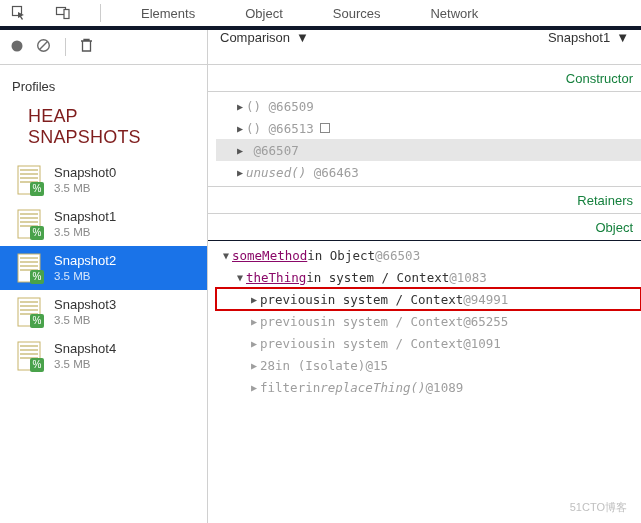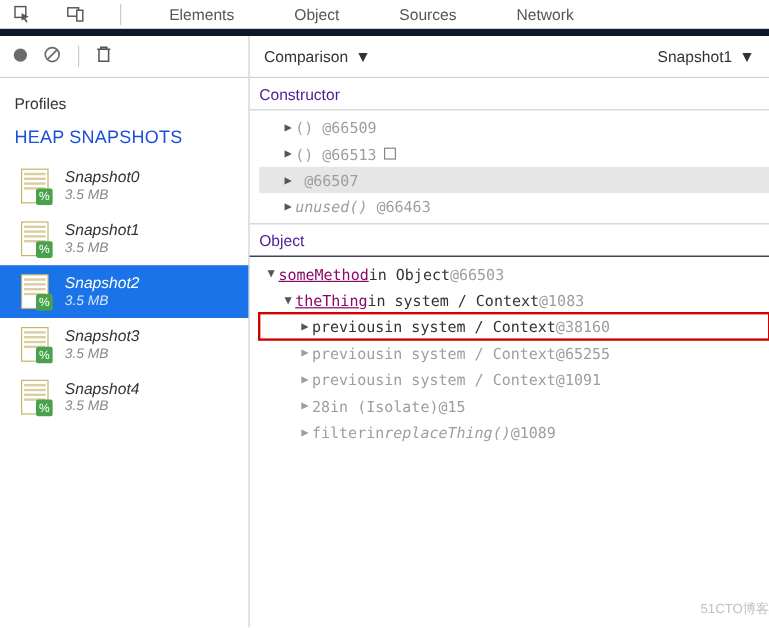--- a/index.html
+++ b/index.html
@@ -1,55 +1,55 @@
 <!DOCTYPE html>
 <html><head>
 <meta charset="utf-8">
 <style>
   * { box-sizing: border-box; margin: 0; padding: 0; }
   body { font-family: "Segoe UI", Arial, sans-serif; font-size: 13px; color: #333; background: #fff; width: 641px; height: 523px; overflow: hidden; }
-  .topbar { height: 30px; border-bottom: 6px solid #0f172a; display: flex; align-items: center; padding: 0 8px; gap: 22px; }
+  .topbar { height: 30px; border-bottom: 4px solid #0f172a; display: flex; align-items: center; padding: 0 8px; gap: 22px; }
   .topbar .iconbtn { width: 22px; height: 22px; display: flex; align-items: center; justify-content: center; color: #555; cursor: pointer; }
   .topbar .divider { width: 1px; height: 18px; background: #ccc; margin: 0 4px; }
   .topbar .tab { padding: 0 14px; height: 30px; display: flex; align-items: center; color: #555; cursor: pointer; }
   .main { display: flex; height: calc(523px - 30px); }
   .sidebar { width: 208px; border-right: 1px solid #d0d0d0; display: flex; flex-direction: column; }
   .sidebar-toolbar { height: 35px; border-bottom: 1px solid #d0d0d0; display: flex; align-items: center; padding: 0 10px; gap: 12px; }
   .sidebar-toolbar .divider { width: 1px; height: 18px; background: #ccc; margin: 0 2px; }
   .profiles-label { padding: 14px 12px 6px; color: #333; }
-  .heap-label { padding: 6px 12px 10px; color: #1d4ed8; font-size: 15px; letter-spacing: 0.2px; }
+  .heap-label { padding: 6px 12px 10px; color: #7f1d1d; font-size: 18px; letter-spacing: 0.2px; margin-left: 16px; }
   .snap-list { display: flex; flex-direction: column; }
   .snap-item { display: flex; align-items: center; gap: 10px; padding: 6px 12px 6px 16px; cursor: pointer; }
   .snap-item.selected { background: #1a73e8; color: #fff; }
   .snap-item .snap-icon { width: 28px; height: 32px; flex: 0 0 28px; }
-  .snap-item .snap-text { display: flex; flex-direction: column; line-height: 1.25; font-style: italic; }
+  .snap-item .snap-text { display: flex; flex-direction: column; line-height: 1.25; }
   .snap-item .snap-name { font-size: 13px; }
   .snap-item .snap-size { font-size: 11.5px; color: #888; }
   .snap-item.selected .snap-size { color: #d6e6fb; }
   .content { flex: 1; display: flex; flex-direction: column; }
-  .content-toolbar { height: 35px; border-bottom: 1px solid #d0d0d0; display: flex; align-items: center; padding: 0 6px; gap: 6px; }
+  .content-toolbar { height: 35px; border-bottom: 1px solid #d0d0d0; display: flex; align-items: flex-start; padding: 0 6px; gap: 6px; }
   .dropdown { display: flex; align-items: center; gap: 6px; padding: 0 6px; color: #333; cursor: pointer; }
   .filter-input { border: none; outline: none; padding: 4px 6px; font: inherit; color: #333; width: 175px; }
   .filter-input::placeholder { color: #aaa; }
-  .section-header { font-size: 13px; padding: 6px 8px 5px; border-bottom: 1px solid #d0d0d0; color: #4c1d95; }
+  .section-header { font-size: 13px; padding: 6px 8px 5px; border-bottom: 1px solid #d0d0d0; color: #15803d; text-align: right; }
   .tree { padding: 3px 0 3px 8px; }
   .tree-row { display: flex; align-items: center; height: 22px; padding-right: 6px; font-family: Consolas, Menlo, monospace; font-size: 12.5px; color: #333; cursor: pointer; white-space: nowrap; }
   .tree-row .arrow { width: 12px; display: inline-flex; justify-content: center; color: #555; font-size: 10px; }
   .tree-row.selected { background: #e6e6e6; }
   .tree-row .gray { color: #9e9e9e; }
   .tree-row .ital { font-style: italic; }
   .tree-row .purple { color: #8a0868; text-decoration: underline; }
   .tree-row .sq { display:inline-block; width:10px; height:10px; border:1px solid #888; margin-left:6px; }
   .indent-0 { padding-left: 4px; }
   .indent-1 { padding-left: 18px; }
   .indent-2 { padding-left: 32px; }
   .retainers-section { border-top: 1px solid #d0d0d0; }
   .redbox { outline: 2px solid #d40000; outline-offset: -1px; }
   .flex-spacer { flex: 1; }
-  .watermark { position: absolute; right: 0; bottom: 8px; font-size: 11px; color: #c0c0c0; font-family: Arial,sans-serif; }
+  .watermark { position: absolute; right: 14px; bottom: 8px; font-size: 11px; color: #c0c0c0; font-family: Arial,sans-serif; }
 </style>
 </head>
 <body>
 
 <div class="topbar">
   <div class="iconbtn">
     <svg width="16" height="16" viewBox="0 0 16 16">
         <rect x="1.5" y="1.5" width="9" height="9" fill="none" stroke="#555" stroke-width="1.2"></rect>
         <path d="M7 7 L13 10 L10 11 L12 14 L11 15 L9 12 L7 13 Z" fill="#555"></path>
       </svg>
@@ -200,39 +200,40 @@
           <span class="gray">&nbsp;@66507</span>
         </div>
         <div class="tree-row indent-1">
           <span class="arrow">▶</span>
           <span class="gray ital">unused()</span>
           <span class="gray">&nbsp;@66463</span>
         </div>
       </div>
 
     <div class="retainers-section">
+      <div class="section-header">Retainers</div>
       <div class="section-header" style="border-bottom:1px solid #0f172a">Object</div>
       <div class="tree" id="retainers-tree">
           <div class="tree-row indent-0">
             <span class="arrow ">▼</span>
             <span class="purple">someMethod</span>
             <span class=""> in Object </span>
             <span class="gray">@66503</span>
           </div>
           <div class="tree-row indent-1">
             <span class="arrow ">▼</span>
             <span class="purple">theThing</span>
             <span class=""> in system / Context </span>
             <span class="gray">@1083</span>
           </div>
           <div class="tree-row indent-2 redbox">
             <span class="arrow ">▶</span>
             <span class="">previous</span>
             <span class=""> in system / Context </span>
-            <span class="gray">@38160</span>
+            <span class="gray">@94991</span>
           </div>
           <div class="tree-row indent-2">
             <span class="arrow gray">▶</span>
             <span class="gray">previous</span>
             <span class="gray"> in system / Context </span>
             <span class="gray">@65255</span>
           </div>
           <div class="tree-row indent-2">
             <span class="arrow gray">▶</span>
             <span class="gray">previous</span>

